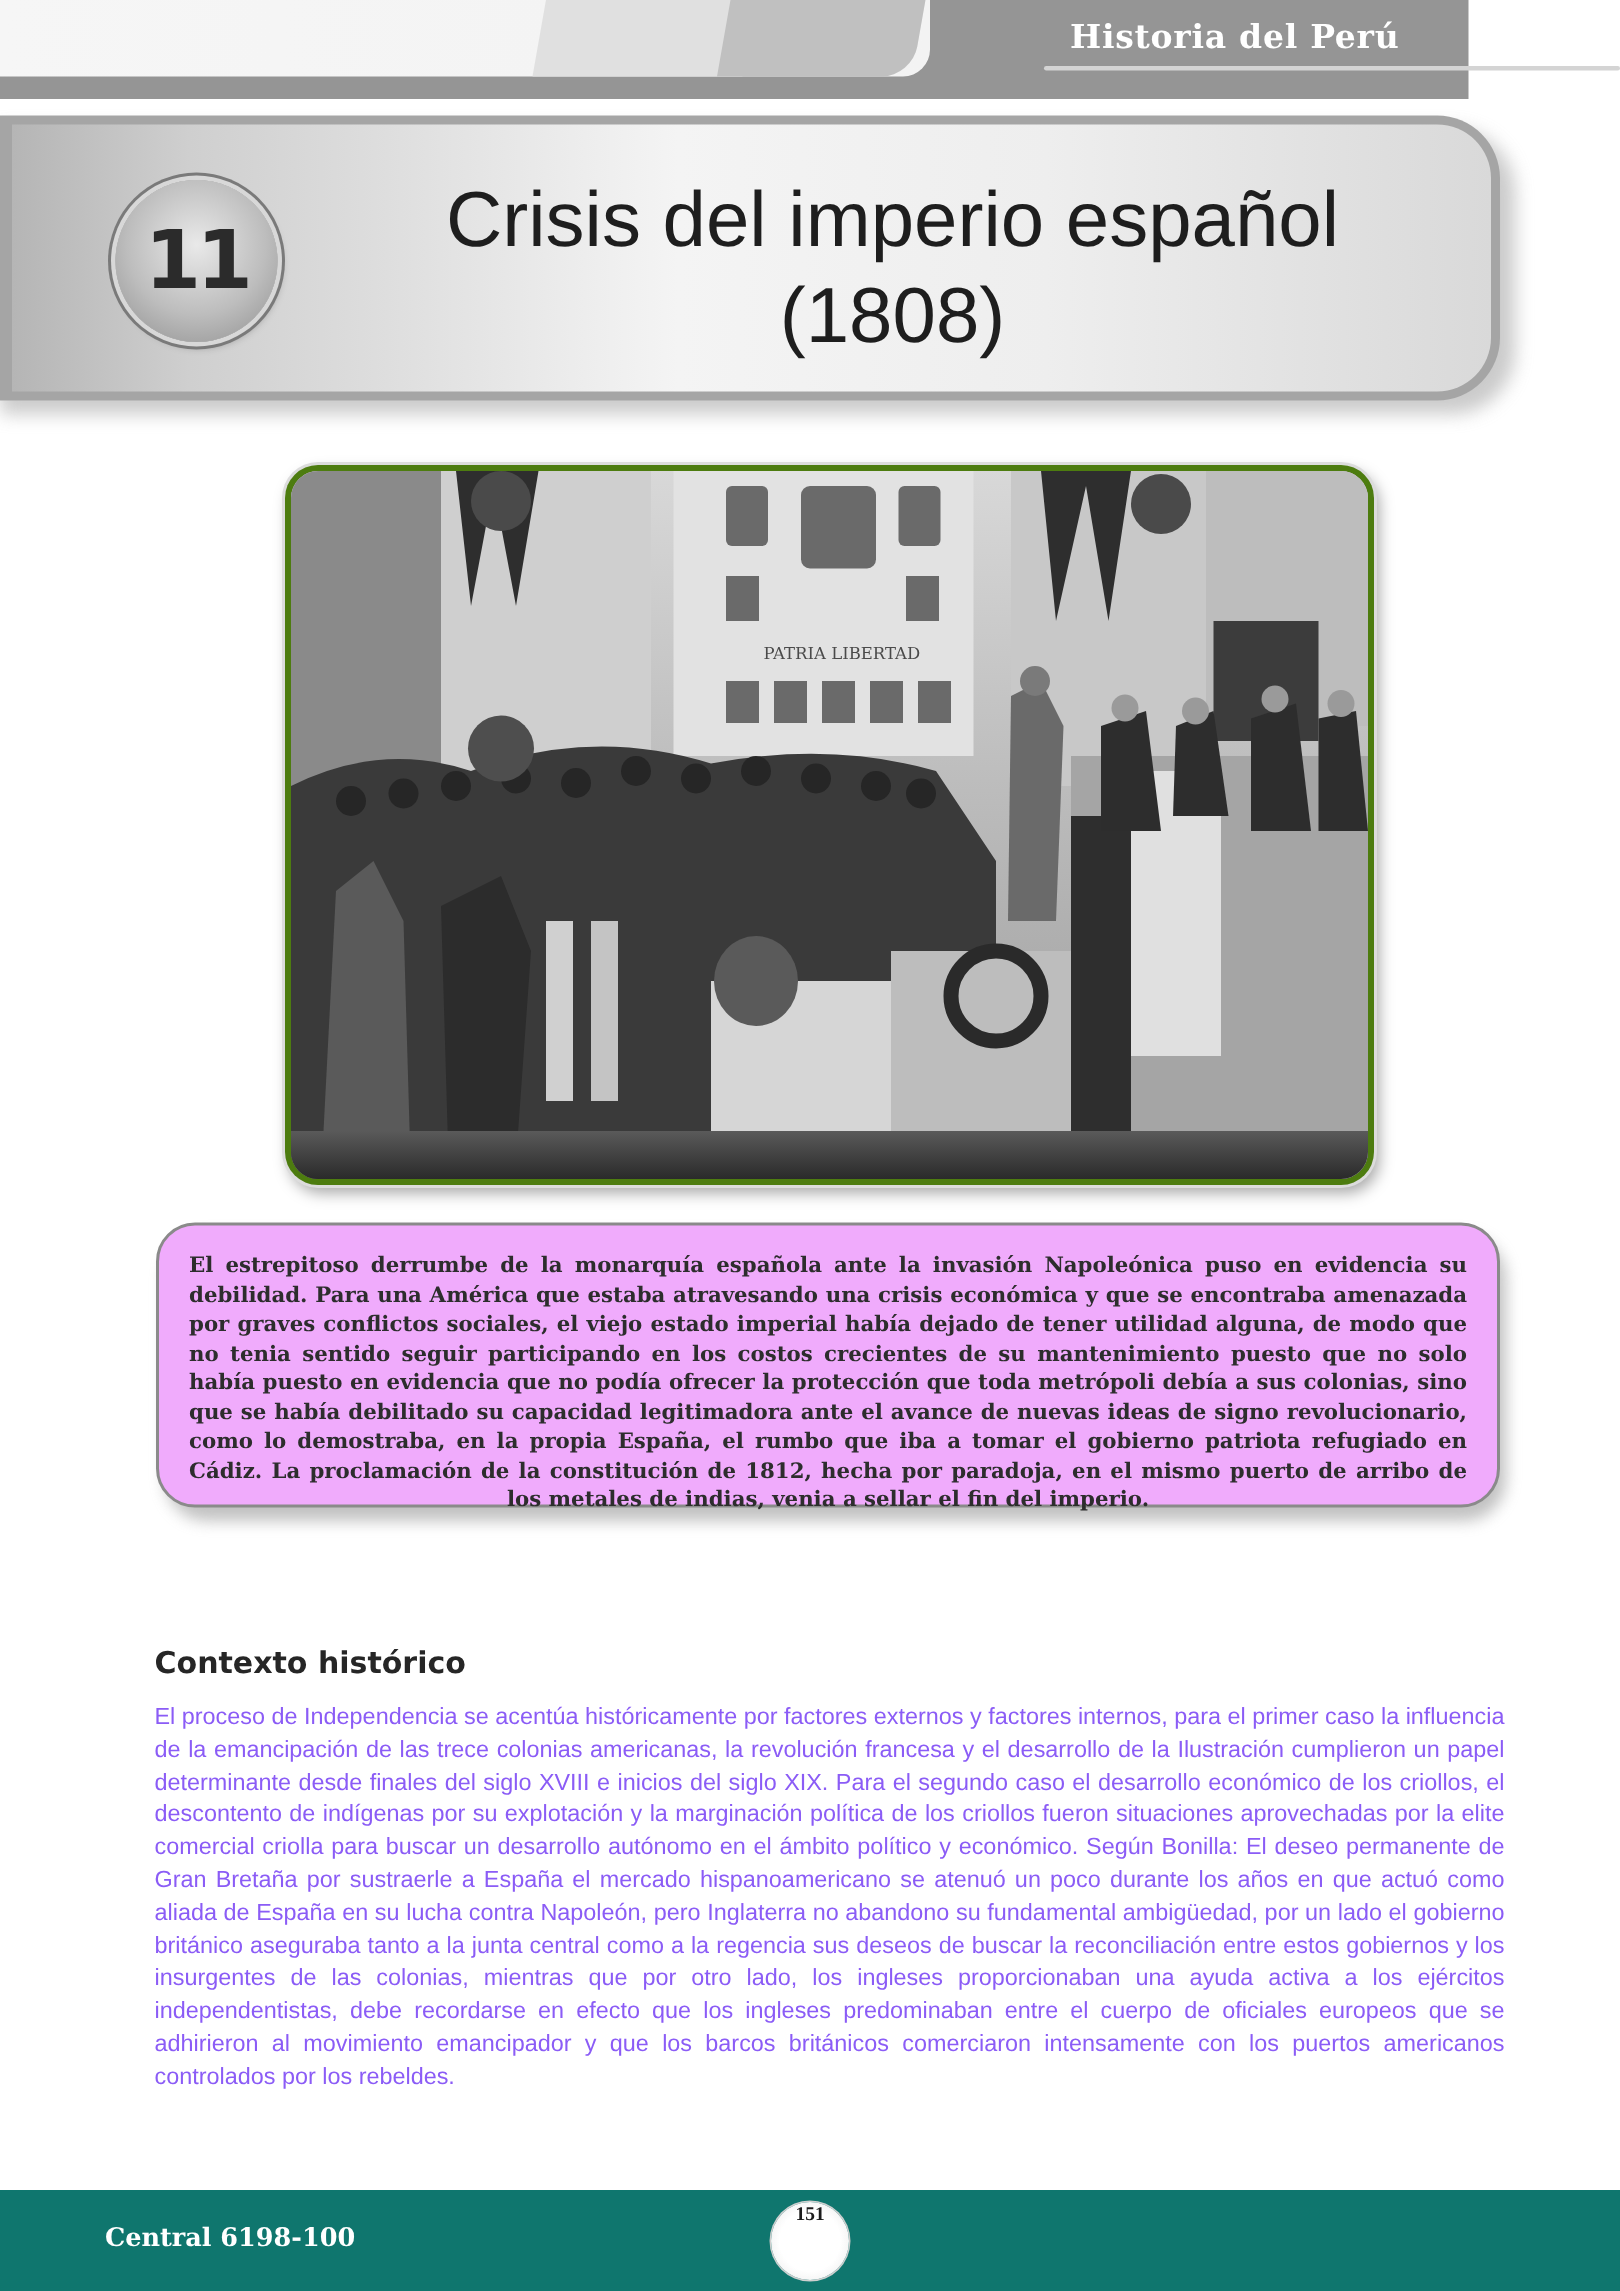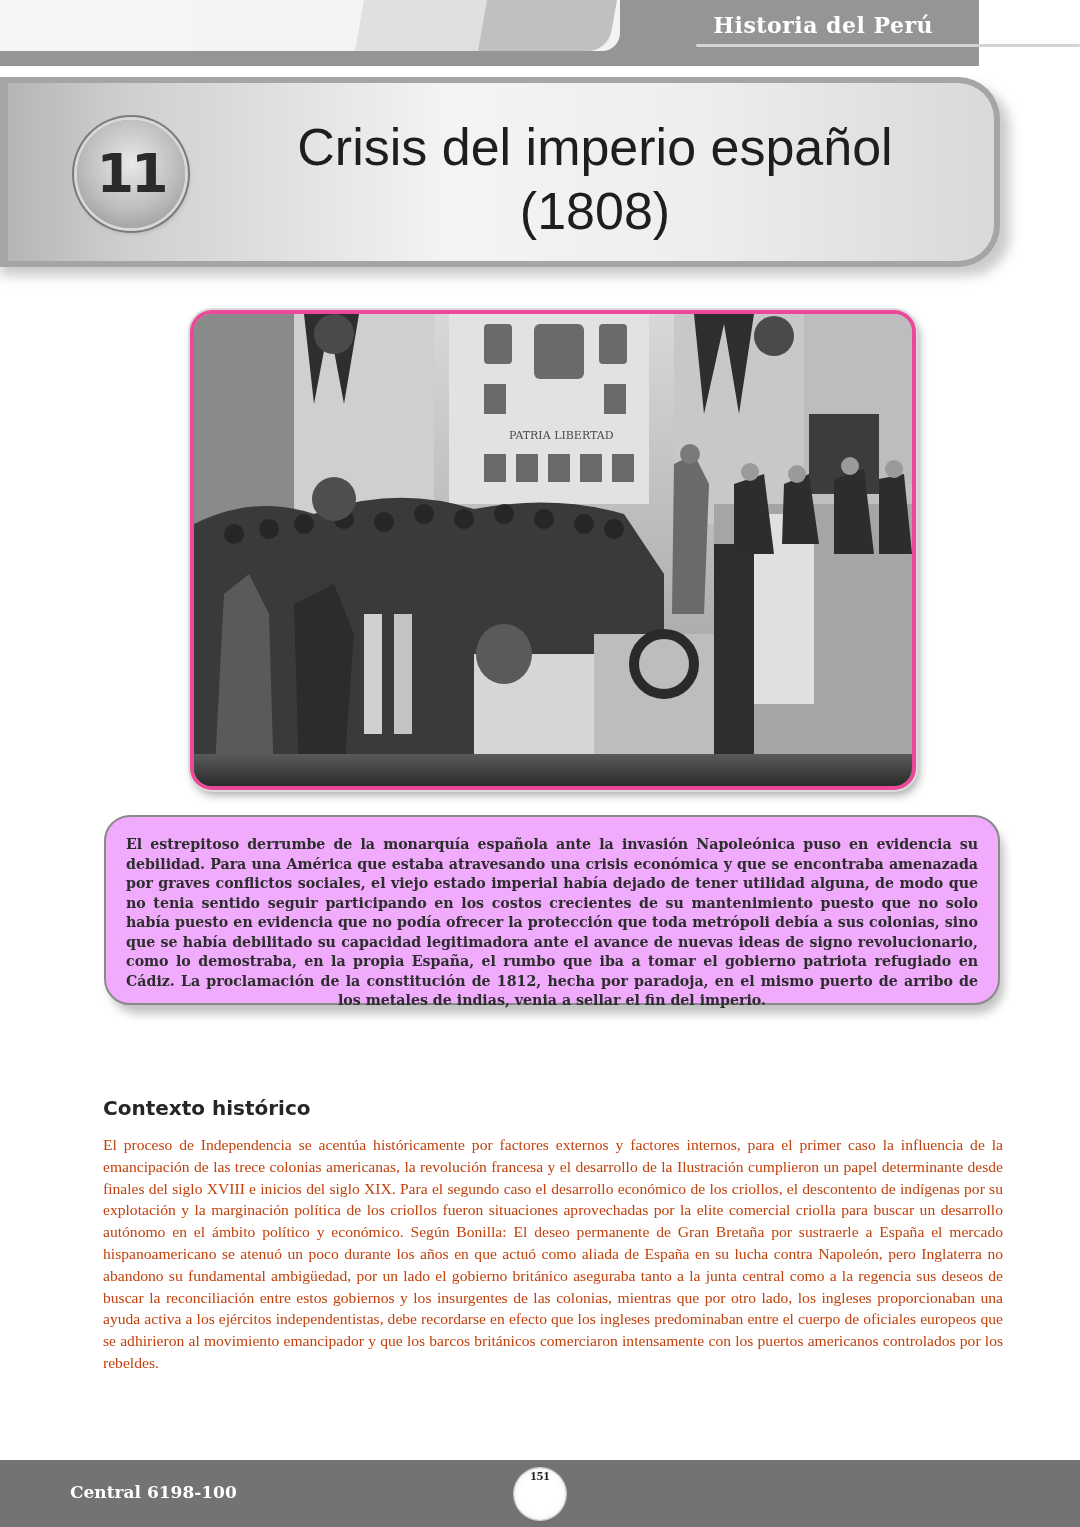--- a/index.html
+++ b/index.html
@@ -67,21 +67,21 @@
   }
   .chapter-title {
     position: absolute; left: 200px; width: 790px; top: 115px;
     text-align: center;
     font-family: "Liberation Sans", sans-serif; font-weight: normal;
     font-size: 52px; line-height: 64px; color: #1e1e1e;
   }
   
   .photo-frame {
     position: absolute; left: 190px; top: 310px; width: 726px; height: 480px;
-    border-radius: 22px; background: #ec4899;
+    border-radius: 22px; background: #4d7c0f;
     box-shadow: 0 0 0 2px #dcdcdc, 3px 5px 10px rgba(0,0,0,0.35);
     overflow: hidden;
   }
   .photo {
     position: absolute; left: 4px; top: 4px; right: 4px; bottom: 4px;
     border-radius: 18px; overflow: hidden;
     background: #6e6e6e;
   }
   
   .caption-shadow {
@@ -99,27 +99,27 @@
     text-align: justify; text-align-last: center; color: #2d2d2d;
   }
   
   .section-title {
     position: absolute; left: 103px; top: 1096px;
     font-family: "DejaVu Sans", sans-serif; font-weight: bold;
     font-size: 20px; color: #262626;
   }
   .section-body {
     position: absolute; left: 103px; top: 1134px; width: 900px;
-    font-family: Liberation Serif, serif; font-size: 15.6px; line-height: 21.8px;
-    text-align: justify; color: #c2410c;
+    font-family: Liberation Sans, sans-serif; font-size: 15.6px; line-height: 21.8px;
+    text-align: justify; color: #8b5cf6;
   }
   
   .footer {
     position: absolute; left: 0; top: 1460px; width: 1080px; height: 67px;
-    background: #737373;
+    background: #0f766e;
   }
   .footer-left {
     position: absolute; left: 70px; top: 22px;
     font-family: "DejaVu Serif", serif; font-weight: bold; font-size: 17px; color: #ffffff;
   }
   .footer-right {
     position: absolute; right: 46px; top: 18px;
     font-family: "DejaVu Serif", serif; font-weight: bold; font-size: 23px; color: #ffffff;
   }
   .page-badge {

